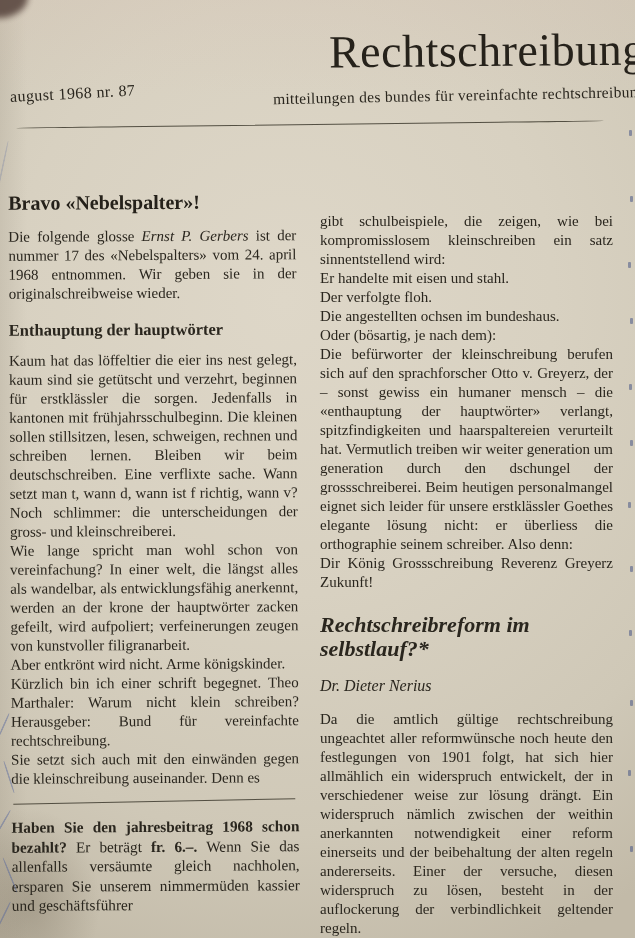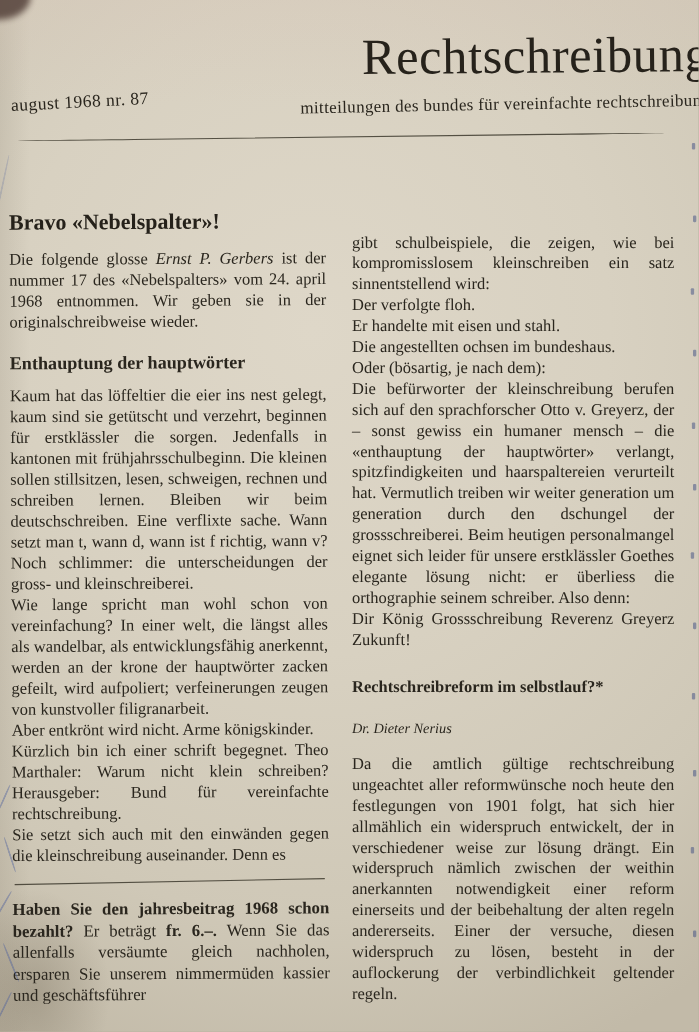--- a/index.html
+++ b/index.html
@@ -43,22 +43,22 @@
   }
   
   .col{position:absolute;font-size:15px;line-height:19px;text-align:justify;}
   .col p{margin:0;hyphens:auto;}
   .col-left{left:10px;top:190px;width:288px;transform:rotate(-.3deg);}
   .col-right{left:320px;top:212px;width:293px;}
   h2.art{font-size:20px;line-height:24px;margin:0 0 13px 0;color:#25211a;text-align:left;}
   .intro{margin:0 0 17px 0 !important;}
   h3.art{font-size:16.5px;line-height:20px;margin:0 0 11px 0;text-align:left;}
   .examples div{text-align:left;}
-  h2.art2{font-size:15px;line-height:24px;margin:21px 0 15px 0;text-align:left;}
-  .byline{font-style:italic;font-size:13px;margin:0 0 15px 0;text-align:left;}
+  h2.art2{font-size:22px;line-height:24px;margin:21px 0 15px 0;text-align:left;font-style:italic;}
+  .byline{font-style:italic;font-size:16px;margin:0 0 15px 0;text-align:left;}
   .notice-rule{margin:13px 0 15px 2px;width:282px;transform:rotate(-.8deg);}
   .notice{font-size:15.3px;line-height:19.5px;}
   
   .pen{position:absolute;border-left:2px solid rgba(77,96,158,.42);border-radius:60%;}
   .pen.l1{left:3px;top:712px;height:26px;transform:rotate(24deg);}
   .pen.l2{left:8px;top:760px;height:34px;transform:rotate(-18deg);}
   .pen.l3{left:2px;top:808px;height:30px;transform:rotate(30deg);}
   .pen.l4{left:9px;top:856px;height:38px;transform:rotate(-22deg);}
   .pen.l5{left:3px;top:900px;height:30px;transform:rotate(26deg);}
   .pen.l6{left:1px;top:140px;height:60px;transform:rotate(12deg);opacity:.5;}
@@ -86,22 +86,22 @@
     <p>Aber entkrönt wird nicht. Arme königskinder.</p>
     <p>Kürzlich bin ich einer schrift begegnet. Theo Marthaler: Warum nicht klein schreiben? Herausgeber: Bund für vereinfachte rechtschreibung.</p>
     <p>Sie setzt sich auch mit den einwänden gegen die kleinschreibung auseinander. Denn es</p>
     <div class="rule notice-rule"></div>
     <p class="notice"><strong>Haben Sie den jahresbeitrag 1968 schon bezahlt?</strong><span> Er beträgt </span><strong>fr. 6.–.</strong><span> Wenn Sie das allenfalls versäumte gleich nachholen, ersparen Sie unserem nimmermüden kassier und geschäftsführer</span></p>
   </section>
 
   <section class="col col-right">
     <p>gibt schulbeispiele, die zeigen, wie bei kompromisslosem kleinschreiben ein satz sinnentstellend wird:</p>
     <div class="examples">
+      <div>Er handelte mit eisen und stahl.</div>
       <div>Der verfolgte floh.</div>
-      <div>Er handelte mit eisen und stahl.</div>
       <div>Die angestellten ochsen im bundeshaus.</div>
       <div>Oder (bösartig, je nach dem):</div>
     </div>
     <p>Die befürworter der kleinschreibung berufen sich auf den sprachforscher Otto v. Greyerz, der – sonst gewiss ein humaner mensch – die «enthauptung der hauptwörter» verlangt, spitzfindigkeiten und haarspaltereien verurteilt hat. Vermutlich treiben wir weiter generation um generation durch den dschungel der grossschreiberei. Beim heutigen personalmangel eignet sich leider für unsere erstklässler Goethes elegante lösung nicht: er überliess die orthographie seinem schreiber. Also denn:</p>
     <p>Dir König Grossschreibung Reverenz Greyerz Zukunft!</p>
     <h2 class="art2">Rechtschreibreform im selbstlauf?*</h2>
     <div class="byline">Dr. Dieter Nerius</div>
     <p>Da die amtlich gültige rechtschreibung ungeachtet aller reformwünsche noch heute den festlegungen von 1901 folgt, hat sich hier allmählich ein widerspruch entwickelt, der in verschiedener weise zur lösung drängt. Ein widerspruch nämlich zwischen der weithin anerkannten notwendigkeit einer reform einerseits und der beibehaltung der alten regeln andererseits. Einer der versuche, diesen widerspruch zu lösen, besteht in der auflockerung der verbindlichkeit geltender regeln.</p>
 
   </section>

